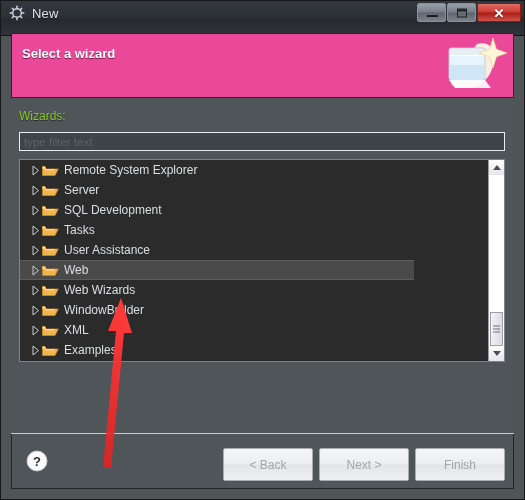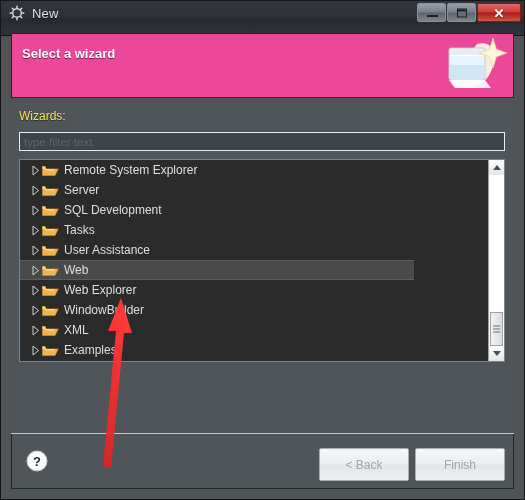--- a/index.html
+++ b/index.html
@@ -143,21 +143,21 @@
     left: 10px; top: 98px;
     width: 503px;
     height: 334px;
     background: #50555a;
     box-sizing: border-box;
   }
   .wizards-label {
     position: absolute;
     left: 8px; top: 10px;
     font-size: 12px;
-    color: #fde047;
+    color: #84cc16;
     text-shadow: 0 1px 1px rgba(0,0,0,.55);
   }
   .filter-field {
     position: absolute;
     left: 8px; top: 33px;
     width: 486px;
     height: 19px;
     background: #3f4449;
     border: 1px solid #e9ecee;
     box-sizing: border-box;
@@ -485,21 +485,21 @@
               <svg width="9" height="11" viewBox="0 0 9 11">
                 <path d="M2 1 L7.5 5.5 L2 10 Z" fill="none" stroke="#c9cdd1" stroke-width="1"></path>
               </svg>
             </span>
             <span class="folder">
               <svg width="17" height="13" viewBox="0 0 17 13">
                 <path d="M0.5 2.5 L0.5 11.5 L13 11.5 L16.3 5 L4 5 L3 2.5 Z" fill="#f0b54d" stroke="#c98c28" stroke-width="0.8"></path>
                 <path d="M0.5 2.5 L0.5 5 L3 5 L3.9 6.6 L12.6 6.6 L13 5 L4 5 L3 2.5 Z" fill="#fbd28a"></path>
               </svg>
             </span>
-            <span class="tree-label">Web Explorer</span>
+            <span class="tree-label">Web Wizards</span>
           </div>
           <div class="tree-row">
             <span class="twisty">
               <svg width="9" height="11" viewBox="0 0 9 11">
                 <path d="M2 1 L7.5 5.5 L2 10 Z" fill="none" stroke="#c9cdd1" stroke-width="1"></path>
               </svg>
             </span>
             <span class="folder">
               <svg width="17" height="13" viewBox="0 0 17 13">
                 <path d="M0.5 2.5 L0.5 11.5 L13 11.5 L16.3 5 L4 5 L3 2.5 Z" fill="#f0b54d" stroke="#c98c28" stroke-width="0.8"></path>
@@ -559,20 +559,21 @@
   <div class="footer-sep"></div>
   <div class="footer">
     <div class="help-icon">
       <svg width="22" height="22" viewBox="0 0 22 22">
         <circle cx="11" cy="11" r="10" fill="#fafafa" stroke="#c9ccd0" stroke-width="1"></circle>
         <text x="11" y="15.6" text-anchor="middle" font-family="Liberation Sans, sans-serif" font-size="13" font-weight="bold" fill="#2a2e33">?</text>
       </svg>
     </div>
     <div class="btn-row" id="btn-row">
         <div class="btn">&lt; Back</div>
+        <div class="btn">Next &gt;</div>
         <div class="btn">Finish</div>
       </div>
   </div>
 
   <svg class="annotation" viewBox="0 0 525 500">
     <defs>
       <linearGradient id="arrGrad" x1="0" y1="1" x2="0.2" y2="0">
         <stop offset="0%" stop-color="#e82020" stop-opacity="0.85"></stop>
         <stop offset="100%" stop-color="#ff3a3a" stop-opacity="1"></stop>
       </linearGradient>

